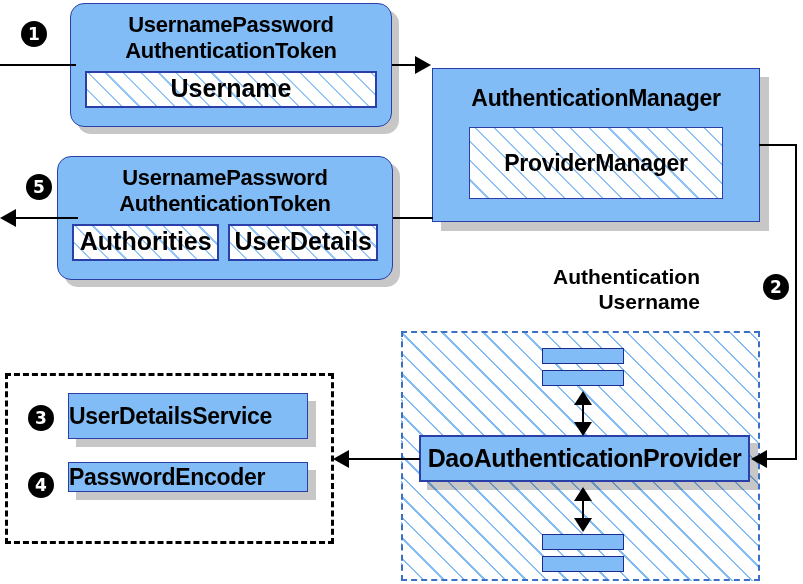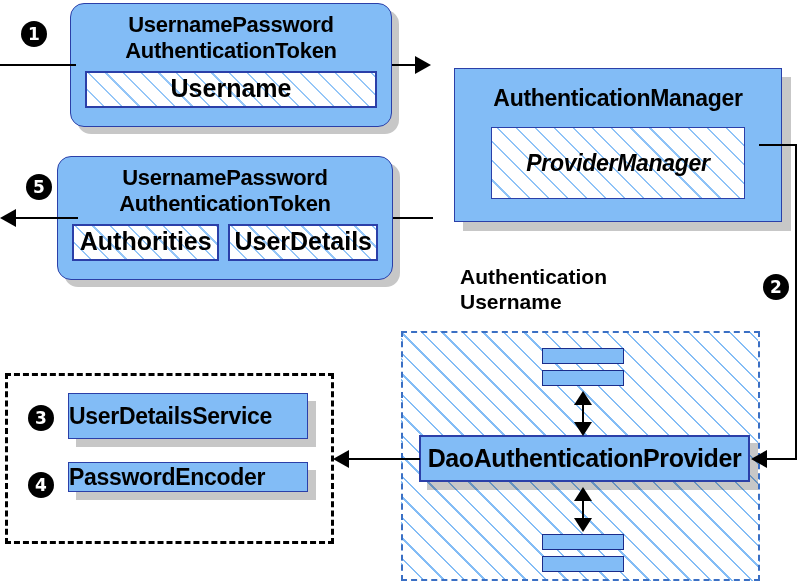--- a/index.html
+++ b/index.html
@@ -75,21 +75,20 @@
   }
 
   
   .mgr-box{
     position:absolute;
     background:#82bcf6;
     border:1.5px solid #2b3fa8;
     box-sizing:border-box;
     box-shadow:9px 9px 0 0 rgba(0,0,0,0.22);
     z-index:20;
-    margin-left:22px;
   }
   .mgr-title{
     text-align:center;
     font-size:23px;
     font-weight:bold;
     color:#000;
     padding-top:16px;
     letter-spacing:-0.3px;
   }
   .mgr-inner{
@@ -100,27 +99,27 @@
     background:#ffffff;
     background-image:repeating-linear-gradient(45deg,
         rgba(130,188,246,0.0) 0px,
         rgba(130,188,246,0.0) 12px,
         rgba(130,188,246,0.9) 12px,
         rgba(130,188,246,0.9) 13.5px);
     display:flex;align-items:center;justify-content:center;
     box-sizing:border-box;
   }
   .mgr-inner span{
-    font-size:23px;font-weight:bold;color:#000;letter-spacing:-0.3px;font-style:italic;
+    font-size:23px;font-weight:bold;color:#000;letter-spacing:-0.3px;
   }
 
   
   .providers-label{
     position:absolute;
-    text-align:left;
+    text-align:right;
     font-size:21px;
     font-weight:bold;
     color:#000;
     line-height:25px;
     z-index:25;
   }
   .providers-region{
     position:absolute;
     border:2px dashed #3a6fc4;
     box-sizing:border-box;

